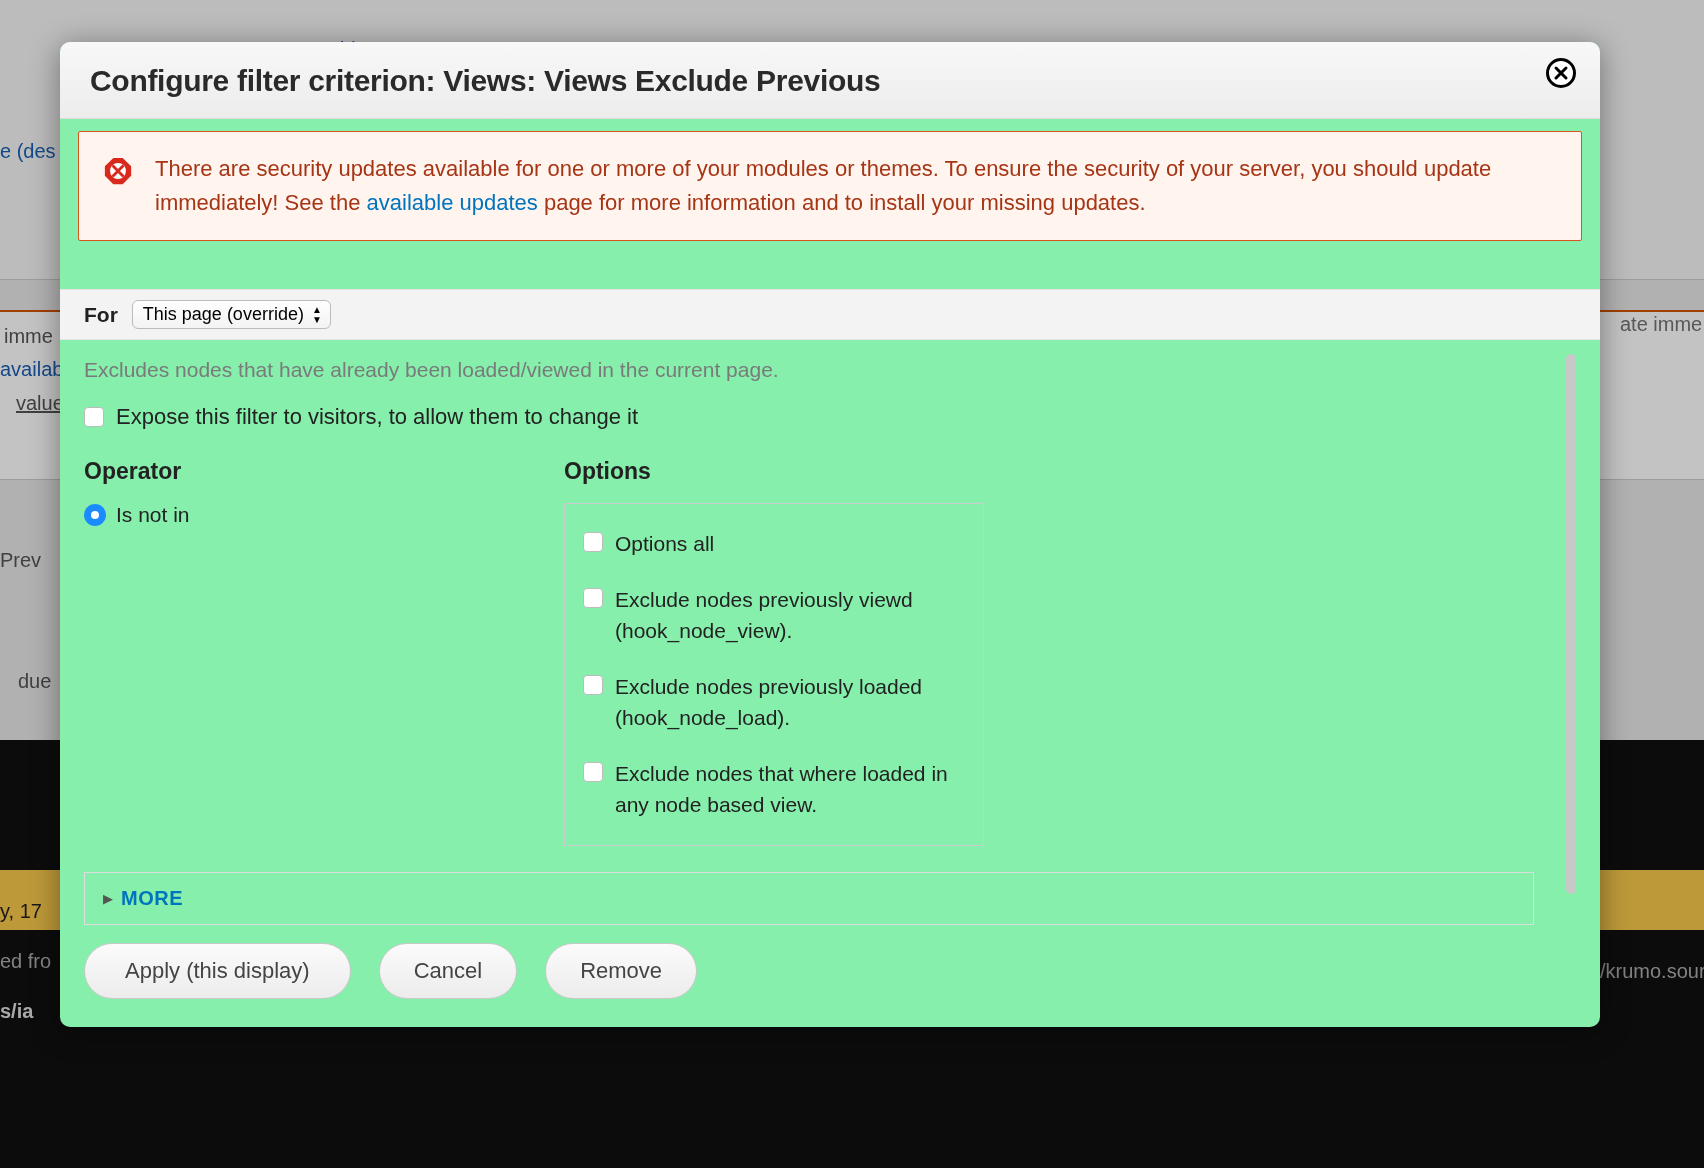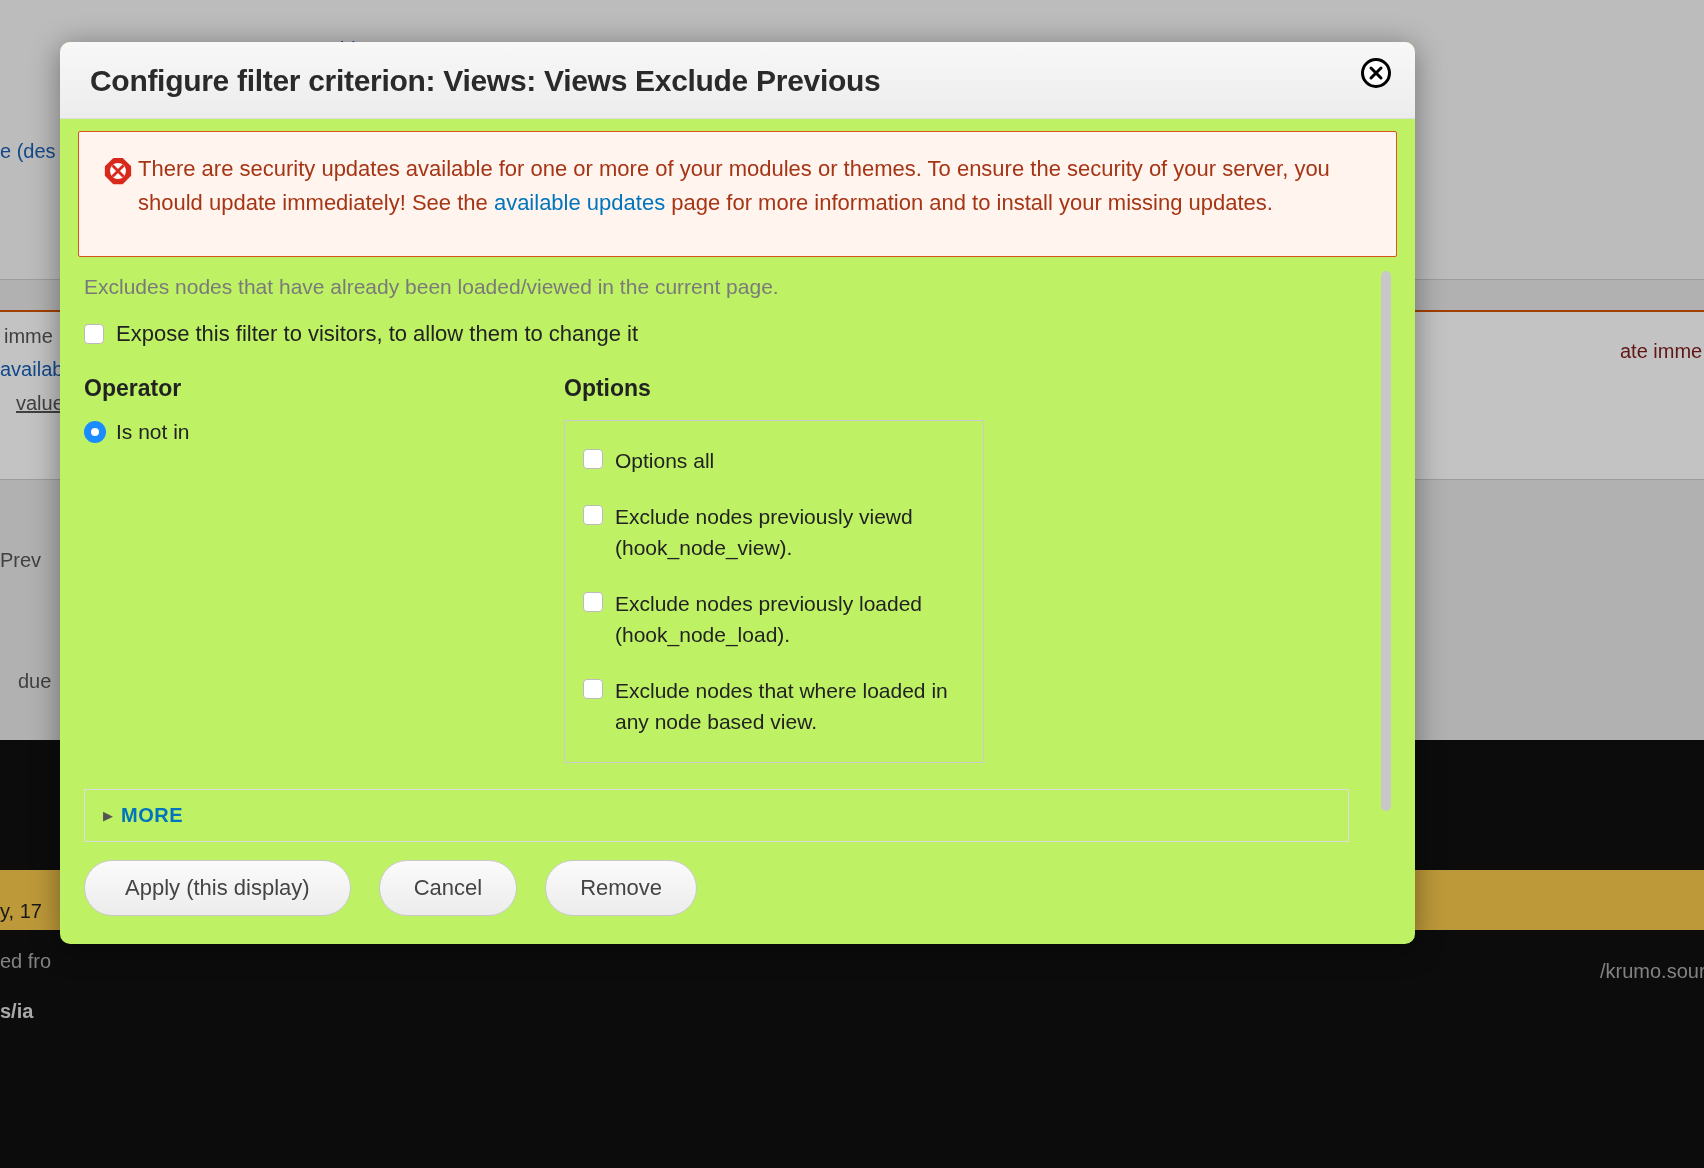--- a/index.html
+++ b/index.html
@@ -38,22 +38,22 @@
     background: #f7c84a;
   }
   .overlay-dim {
     position: absolute; inset: 0;
     background: rgba(0,0,0,0.15);
   }
 
   .modal {
     position: absolute;
     left: 60px; top: 42px;
-    width: 1355px;
-    background: #bef264;
+    width: 1540px;
+    background: #86efac;
     border-radius: 10px;
     box-shadow: 0 4px 30px rgba(0,0,0,0.4);
     display: flex; flex-direction: column;
   }
 
   .modal-header {
     background: linear-gradient(#f8f8f8, #ececec);
     border-bottom: 1px solid #ddd;
     border-radius: 10px 10px 0 0;
     padding: 22px 30px 20px 30px;
@@ -69,26 +69,26 @@
     width: 30px; height: 30px;
     border: 3px solid #000; border-radius: 50%;
     background: #fff; color: #000;
     display:flex; align-items:center; justify-content:center;
     font-weight: 900; font-size: 20px; line-height: 1;
     cursor: pointer;
     position: relative; top: -8px; right: -6px;
   }
 
   .alert {
-    margin: 12px 18px 0 18px;
+    margin: 12px 18px 18px 18px;
     border: 1px solid #d9531e;
     background: #fff4ee;
     border-radius: 2px;
-    padding: 20px 24px 36px 24px;
-    display: flex; gap: 5px;
+    padding: 20px 24px 20px 24px;
+    display: flex; gap: 22px;
     align-items: flex-start;
   }
   .alert .icon {
     width: 30px; height: 30px; flex: 0 0 30px;
     margin-top: 4px;
   }
   .alert-text {
     color: #a63515;
     font-size: 22px;
     line-height: 1.55;
@@ -240,21 +240,21 @@
 <div class="bg">
   <div class="bg-top"></div>
   <div class="bg-msg"></div>
   <div class="bg-dark"></div>
   <div class="bg-yellow"></div>
   <span class="bg-frag" style="left:320px; top:38px; color:#1a5fb4;">Add</span>
   <span class="bg-frag" style="left:0; top:140px; color:#1a5fb4;">e (des</span>
   <span class="bg-frag" style="left:4px; top:325px;">imme</span>
   <span class="bg-frag" style="left:0; top:358px; color:#1a5fb4;">availab</span>
   <span class="bg-frag" style="left:16px; top:392px;text-decoration:underline;">values</span>
-  <span class="bg-frag" style="left:1620px; top:340px; color:#7f1d1d;">ate imme</span>
+  <span class="bg-frag" style="left:1620px; top:313px; color:#737373;">ate imme</span>
   <span class="bg-frag" style="left:0; top:516px;margin-top:33px;">Prev</span>
   <span class="bg-frag" style="left:18px; top:670px;">due</span>
   <span class="bg-frag" style="left:0; top:900px; color:#222;">y, 17</span>
   <span class="bg-frag" style="left:0; top:950px; color:#aaa;">ed fro</span>
   <span class="bg-frag" style="left:0; top:1000px; color:#ddd; font-weight:700;">s/ia</span>
   <span class="bg-frag" style="left:1600px; top:960px; color:#aaa;">/krumo.sour</span>
 </div>
 <div class="overlay-dim"></div>
 
 <div class="modal">
@@ -274,20 +274,27 @@
         <polygon points="11,2 21,2 30,11 30,21 21,30 11,30 2,21 2,11" fill="#d9281c"></polygon>
         <circle cx="16" cy="16" r="8.5" fill="#fff"></circle>
         <path d="M11 11 L21 21 M21 11 L11 21" stroke="#d9281c" stroke-width="3" stroke-linecap="round"></path>
       </svg>
     </div>
     <div class="alert-text">
       <span>There are security updates available for one or more of your modules or themes. To ensure the security of your server, you should update immediately! See the </span><a href="#">available updates</a><span> page for more information and to install your missing updates.</span>
     </div>
   </div>
 
+  <div class="for-bar">
+    <span class="label">For</span>
+    <span class="for-select">
+      <span>This page (override)</span>
+      <span class="caret">▲<br>▼</span>
+    </span>
+  </div>
 
   <div class="body">
     <div class="body-inner">
       <div class="desc">Excludes nodes that have already been loaded/viewed in the current page.</div>
 
       <div class="expose-row">
         <span class="chk"></span>
         <span>Expose this filter to visitors, to allow them to change it</span>
       </div>
 

